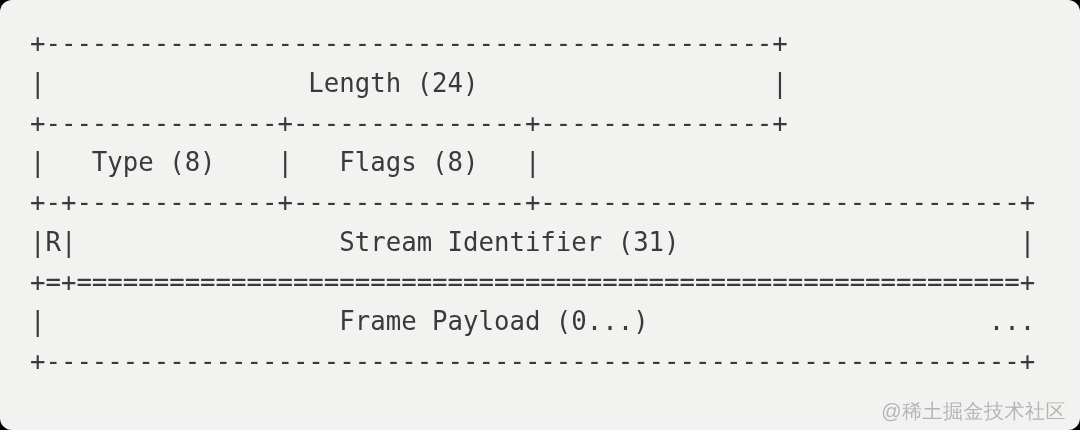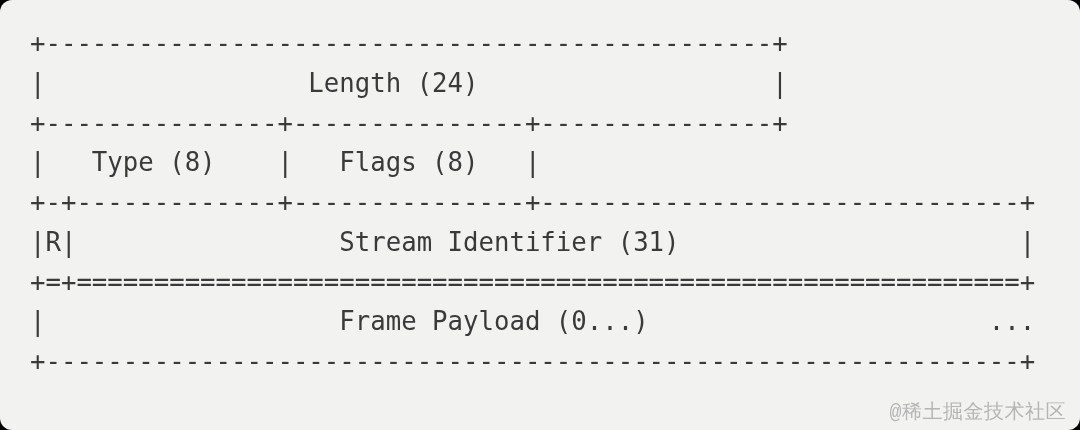--- a/index.html
+++ b/index.html
@@ -26,21 +26,21 @@
     line-height: 39.75px;
     font-weight: normal;
     color: var(--text, #3a3a3a);
     white-space: pre;
     letter-spacing: 0;
   }
   .watermark {
     position: absolute;
     right: 14px;
     bottom: 5px;
-    font-family: Liberation Mono, monospace;
+    font-family: Liberation Sans, sans-serif;
     font-size: 20px;
     letter-spacing: 0.5px;
     color: var(--watermark, #b5b5b5);
   }
 </style>
 </head>
 <body>
 
 <div class="card">
   <pre class="diagram">+-----------------------------------------------+

